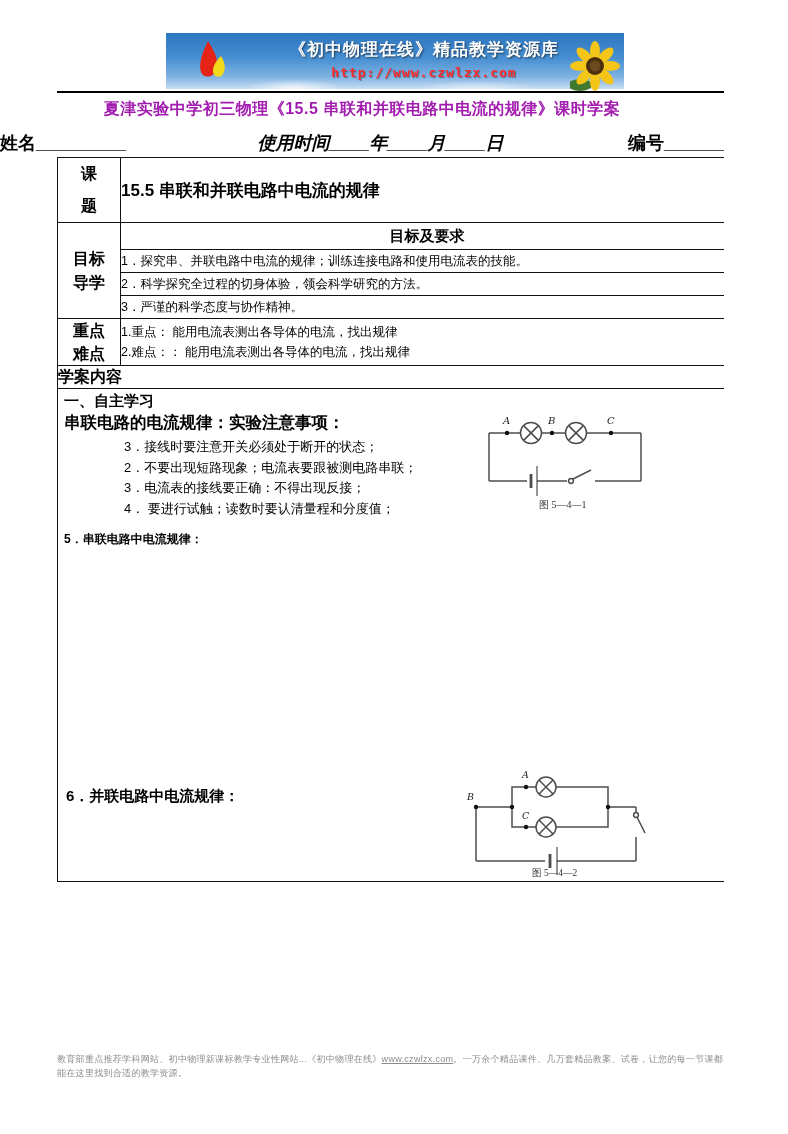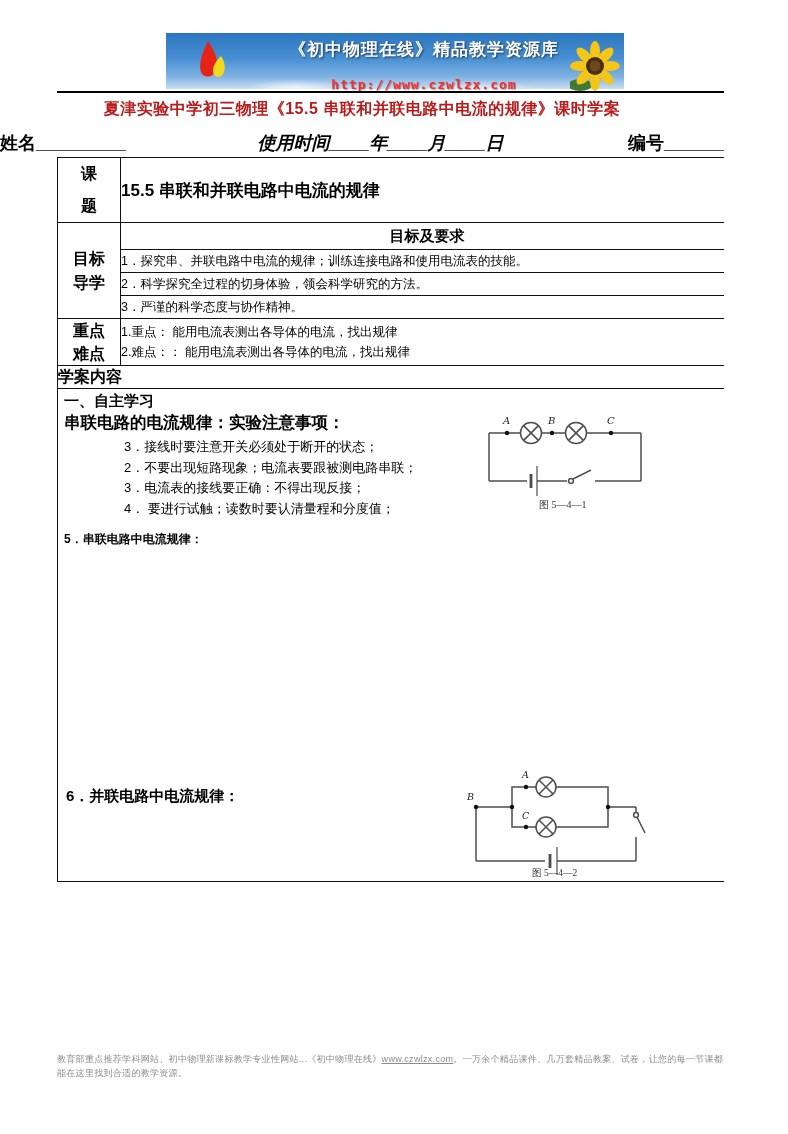--- a/index.html
+++ b/index.html
@@ -11,28 +11,28 @@
   .banner { position:absolute; left:166px; top:33px; width:458px; height:56px;
     background:
       radial-gradient(ellipse 70px 12px at 28% 98%, rgba(255,255,255,.75), rgba(255,255,255,0) 70%),
       radial-gradient(ellipse 90px 14px at 68% 102%, rgba(255,255,255,.6), rgba(255,255,255,0) 70%),
       linear-gradient(180deg,#2d77c0 0%,#478fd2 45%,#7fb2e2 78%,#c7ddf2 100%);
   }
   .logo-svg { position:absolute; left:28px; top:6px; width:36px; height:46px; }
   .banner-text { position:absolute; left:108px; top:5px; width:300px; text-align:center; }
   .banner-title { color:#fff; font-weight:bold; font-size:17px; letter-spacing:1px; white-space:nowrap;
     font-family:"DejaVu Serif","Liberation Serif",serif; text-shadow:1px 1px 2px rgba(0,0,0,.6); }
-  .banner-url { color:#ff2a2a; font-weight:bold; font-size:13px; margin-top:16px; letter-spacing:1px;
+  .banner-url { color:#ff2a2a; font-weight:bold; font-size:13px; margin-top:4px; letter-spacing:1px;
     font-family:"DejaVu Sans Mono","Liberation Mono",monospace; text-shadow:1px 1px 1px rgba(0,0,0,.35); cursor:pointer; }
   .sunflower-svg { position:absolute; right:4px; bottom:-2px; width:50px; height:50px; }
 
   .hrule { position:absolute; left:57px; top:91px; width:677px; height:2px; background:#000; }
 
   .doc-title { position:absolute; left:0; top:99px; width:100%; text-align:center;
-    color:#b91c1c; font-weight:bold; font-size:16px; letter-spacing:.5px; }
+    color:#a21caf; font-weight:bold; font-size:16px; letter-spacing:.5px; }
 
   .name-line { position:absolute; left:0; top:131px; width:100%; display:flex; justify-content:space-between;
     font-weight:bold; font-size:18px; }
   .name-line .p2 { margin-left:55px;font-style:italic; }
   .name-line .p3 { margin-left:48px; }
 
   
   .main-table { position:absolute; left:57px; top:157px; width:677px; border-collapse:collapse; table-layout:fixed; }
   .main-table td { border:1.6px solid #111; padding:0; vertical-align:middle; overflow:hidden; }
   col.c1 { width:63px; }

